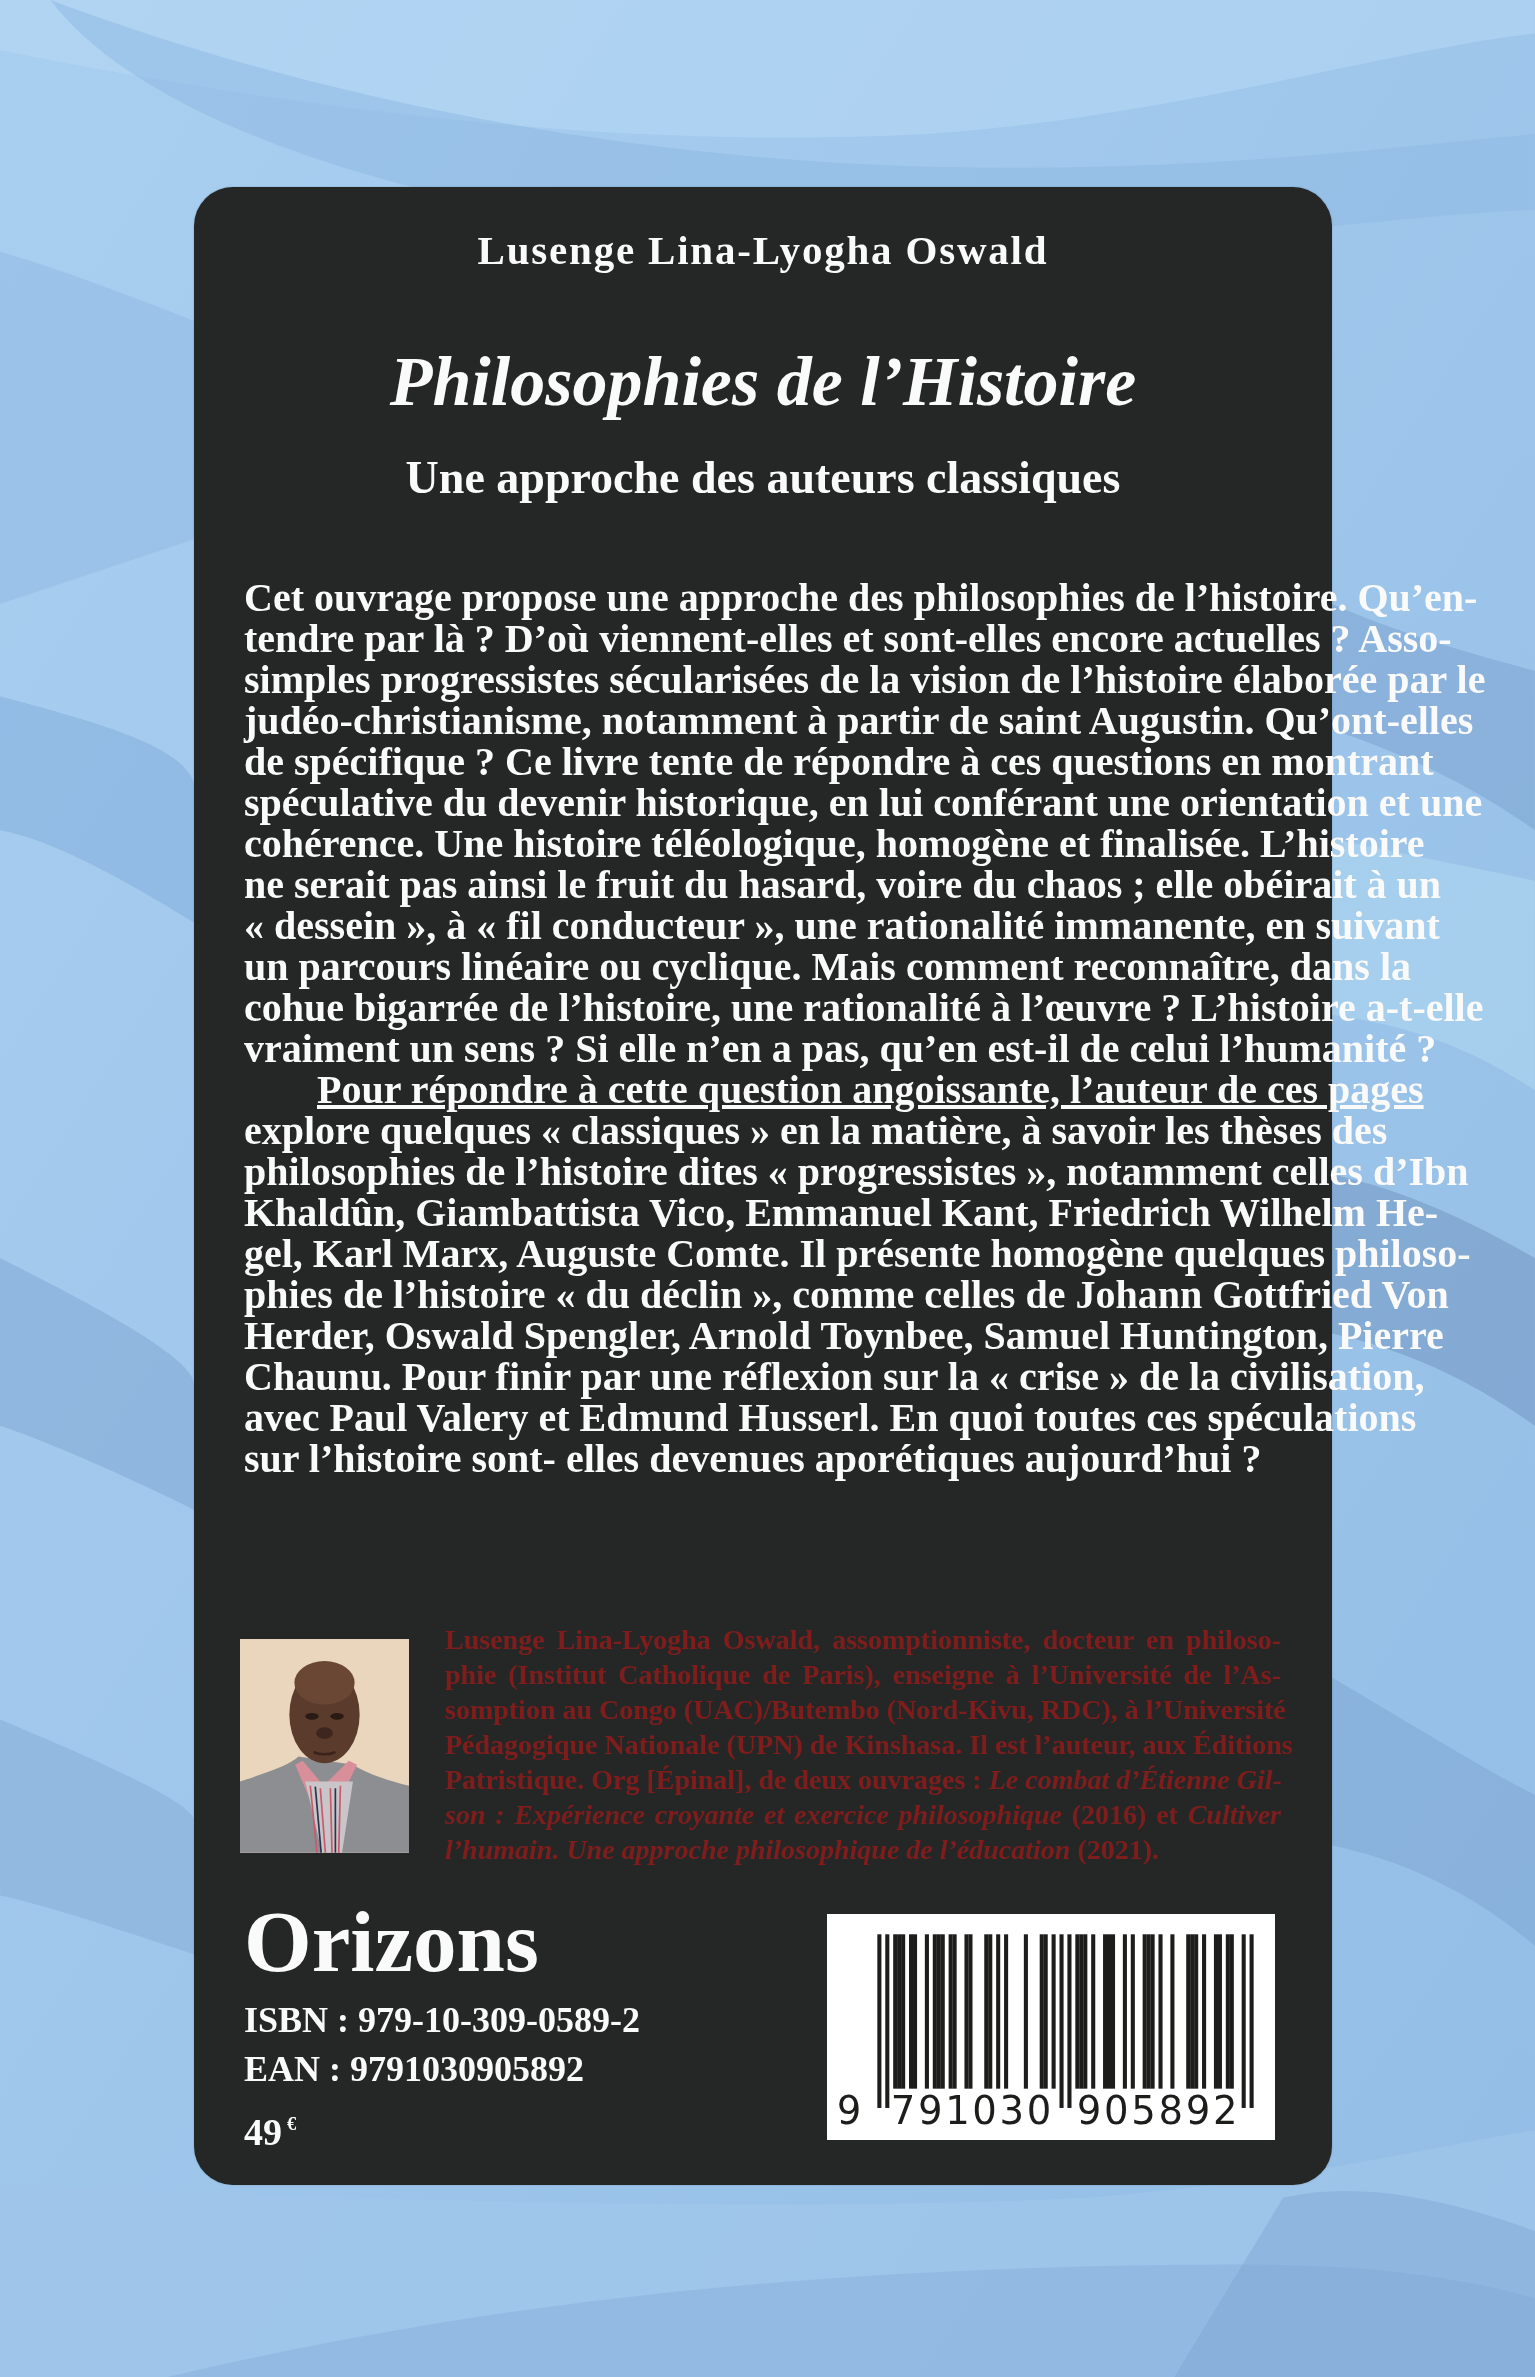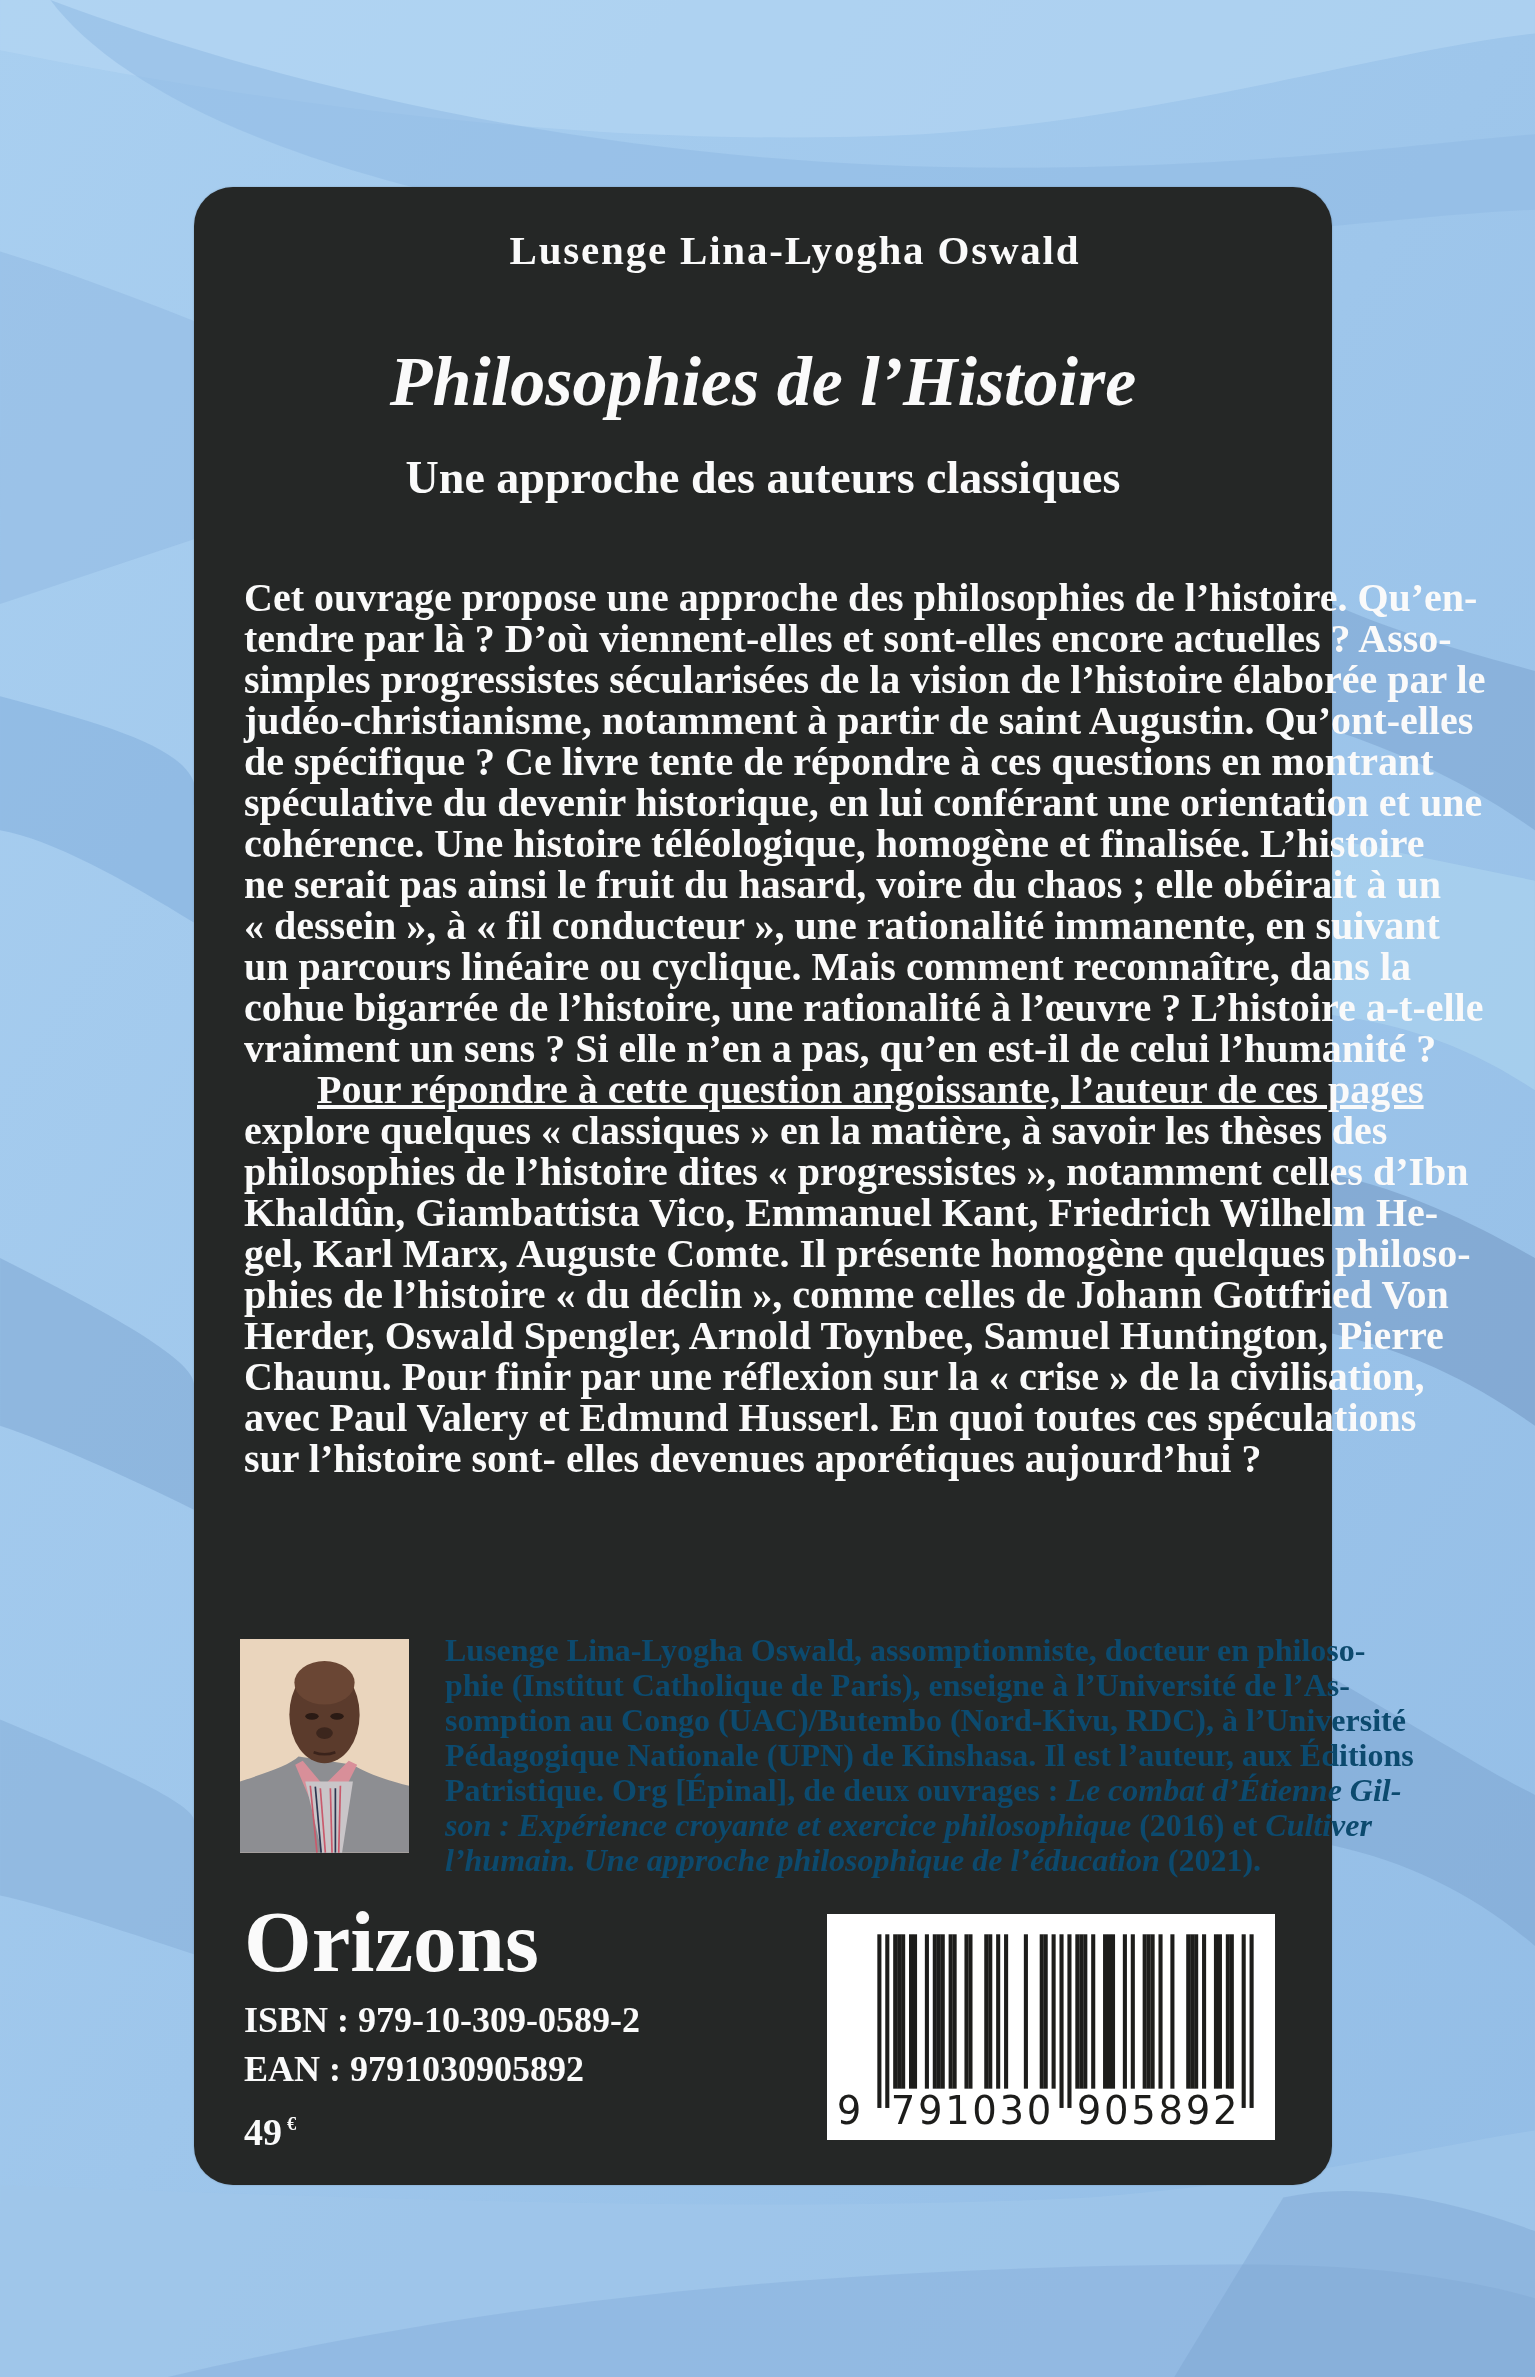--- a/index.html
+++ b/index.html
@@ -11,21 +11,21 @@
   .bg { position:absolute; inset:0; overflow:hidden; }
   .bg svg { position:absolute; left:0; top:0; }
   .card {
     position:absolute; left:194px; top:187px; width:1138px; height:1998px;
     background:#252726; border-radius:39px;
     box-shadow: 0 0 1.7px rgba(0,0,0,0.25);
   }
   .abs { position:absolute; color:#fafafa; white-space:nowrap; }
   .author {
     left:194px; width:1138px; top:225px; text-align:center;
-    font-weight:bold; font-size:41px; letter-spacing:1.8px; line-height:50px;padding-left:32px;
+    font-weight:bold; font-size:41px; letter-spacing:1.8px; line-height:50px;
   }
   .title {
     left:194px; width:1138px; top:340px; text-align:center;
     font-weight:bold; font-size:70px; line-height:84px;font-style:italic;
   }
   .subtitle {
     left:194px; width:1138px; top:450px; text-align:center;
     font-weight:bold; font-size:46px; line-height:55px;
   }
   .body-block {
@@ -35,21 +35,21 @@
   .line { display:block; height:41px; white-space:nowrap; text-align:justify; text-align-last:justify; overflow:visible; }
   .line.last { text-align-last:left; }
   .line.indent { padding-left:73px;text-decoration:underline; }
   .body-block sup { font-size:0.55em; vertical-align:0.7em; line-height:0; }
   .photo {
     position:absolute; left:240px; top:1639px; width:169px; height:214px;
     overflow:hidden; background:#e5cfb8;
   }
   .bio-block {
     position:absolute; left:445px; top:1622px; width:836px;
-    color:#0c4a6e; font-weight:bold; font-size:32px; line-height:35px;margin-top:11px;
+    color:#7f1d1d; font-weight:bold; font-size:28px; line-height:35px;
   }
   .bio-block .line { height:35px; }
   .bio-block i { font-weight:bold; }
   .publisher {
     left:244px; top:1896px; font-weight:bold; font-size:87px; line-height:92px;
   }
   .isbn { left:244px; top:1998px; font-weight:bold; font-size:36px; line-height:44px; }
   .ean  { left:244px; top:2047px; font-weight:bold; font-size:36px; line-height:44px; }
   .price { left:244px; top:2101px; font-weight:bold; font-size:38px; line-height:47px; }
   .price sup { font-size:18.5px; vertical-align:15px; margin-left:5px; }

